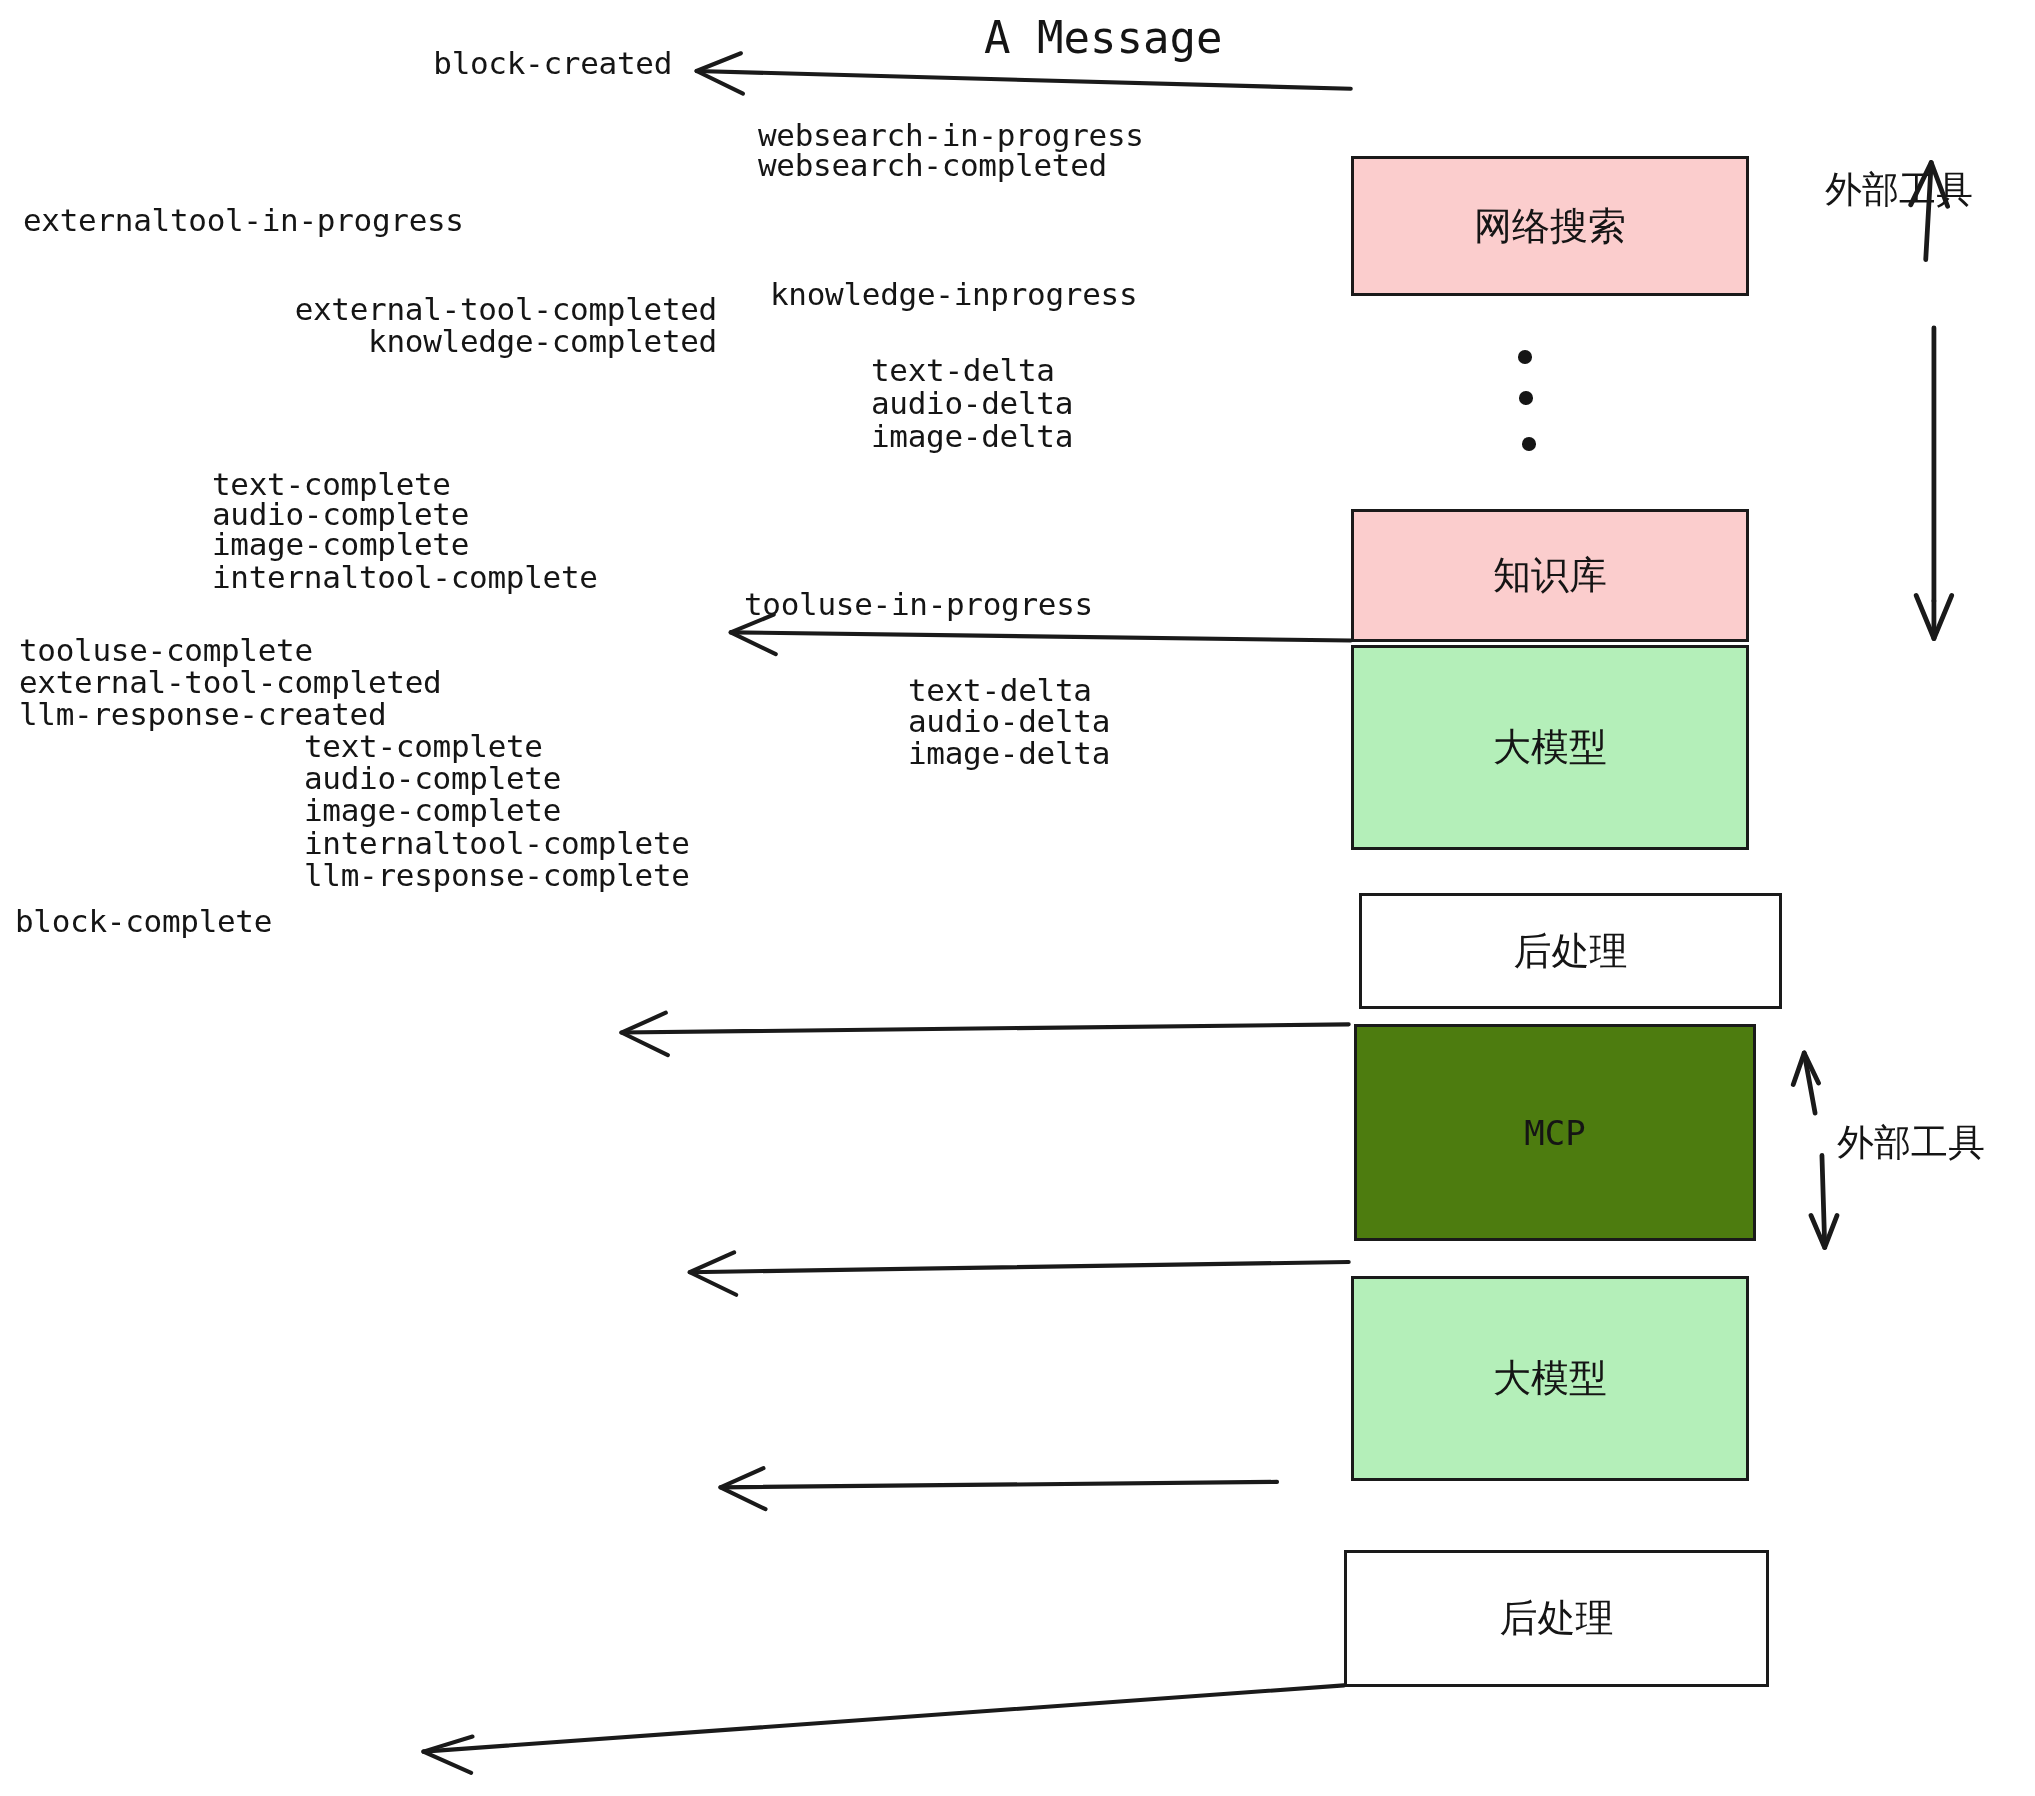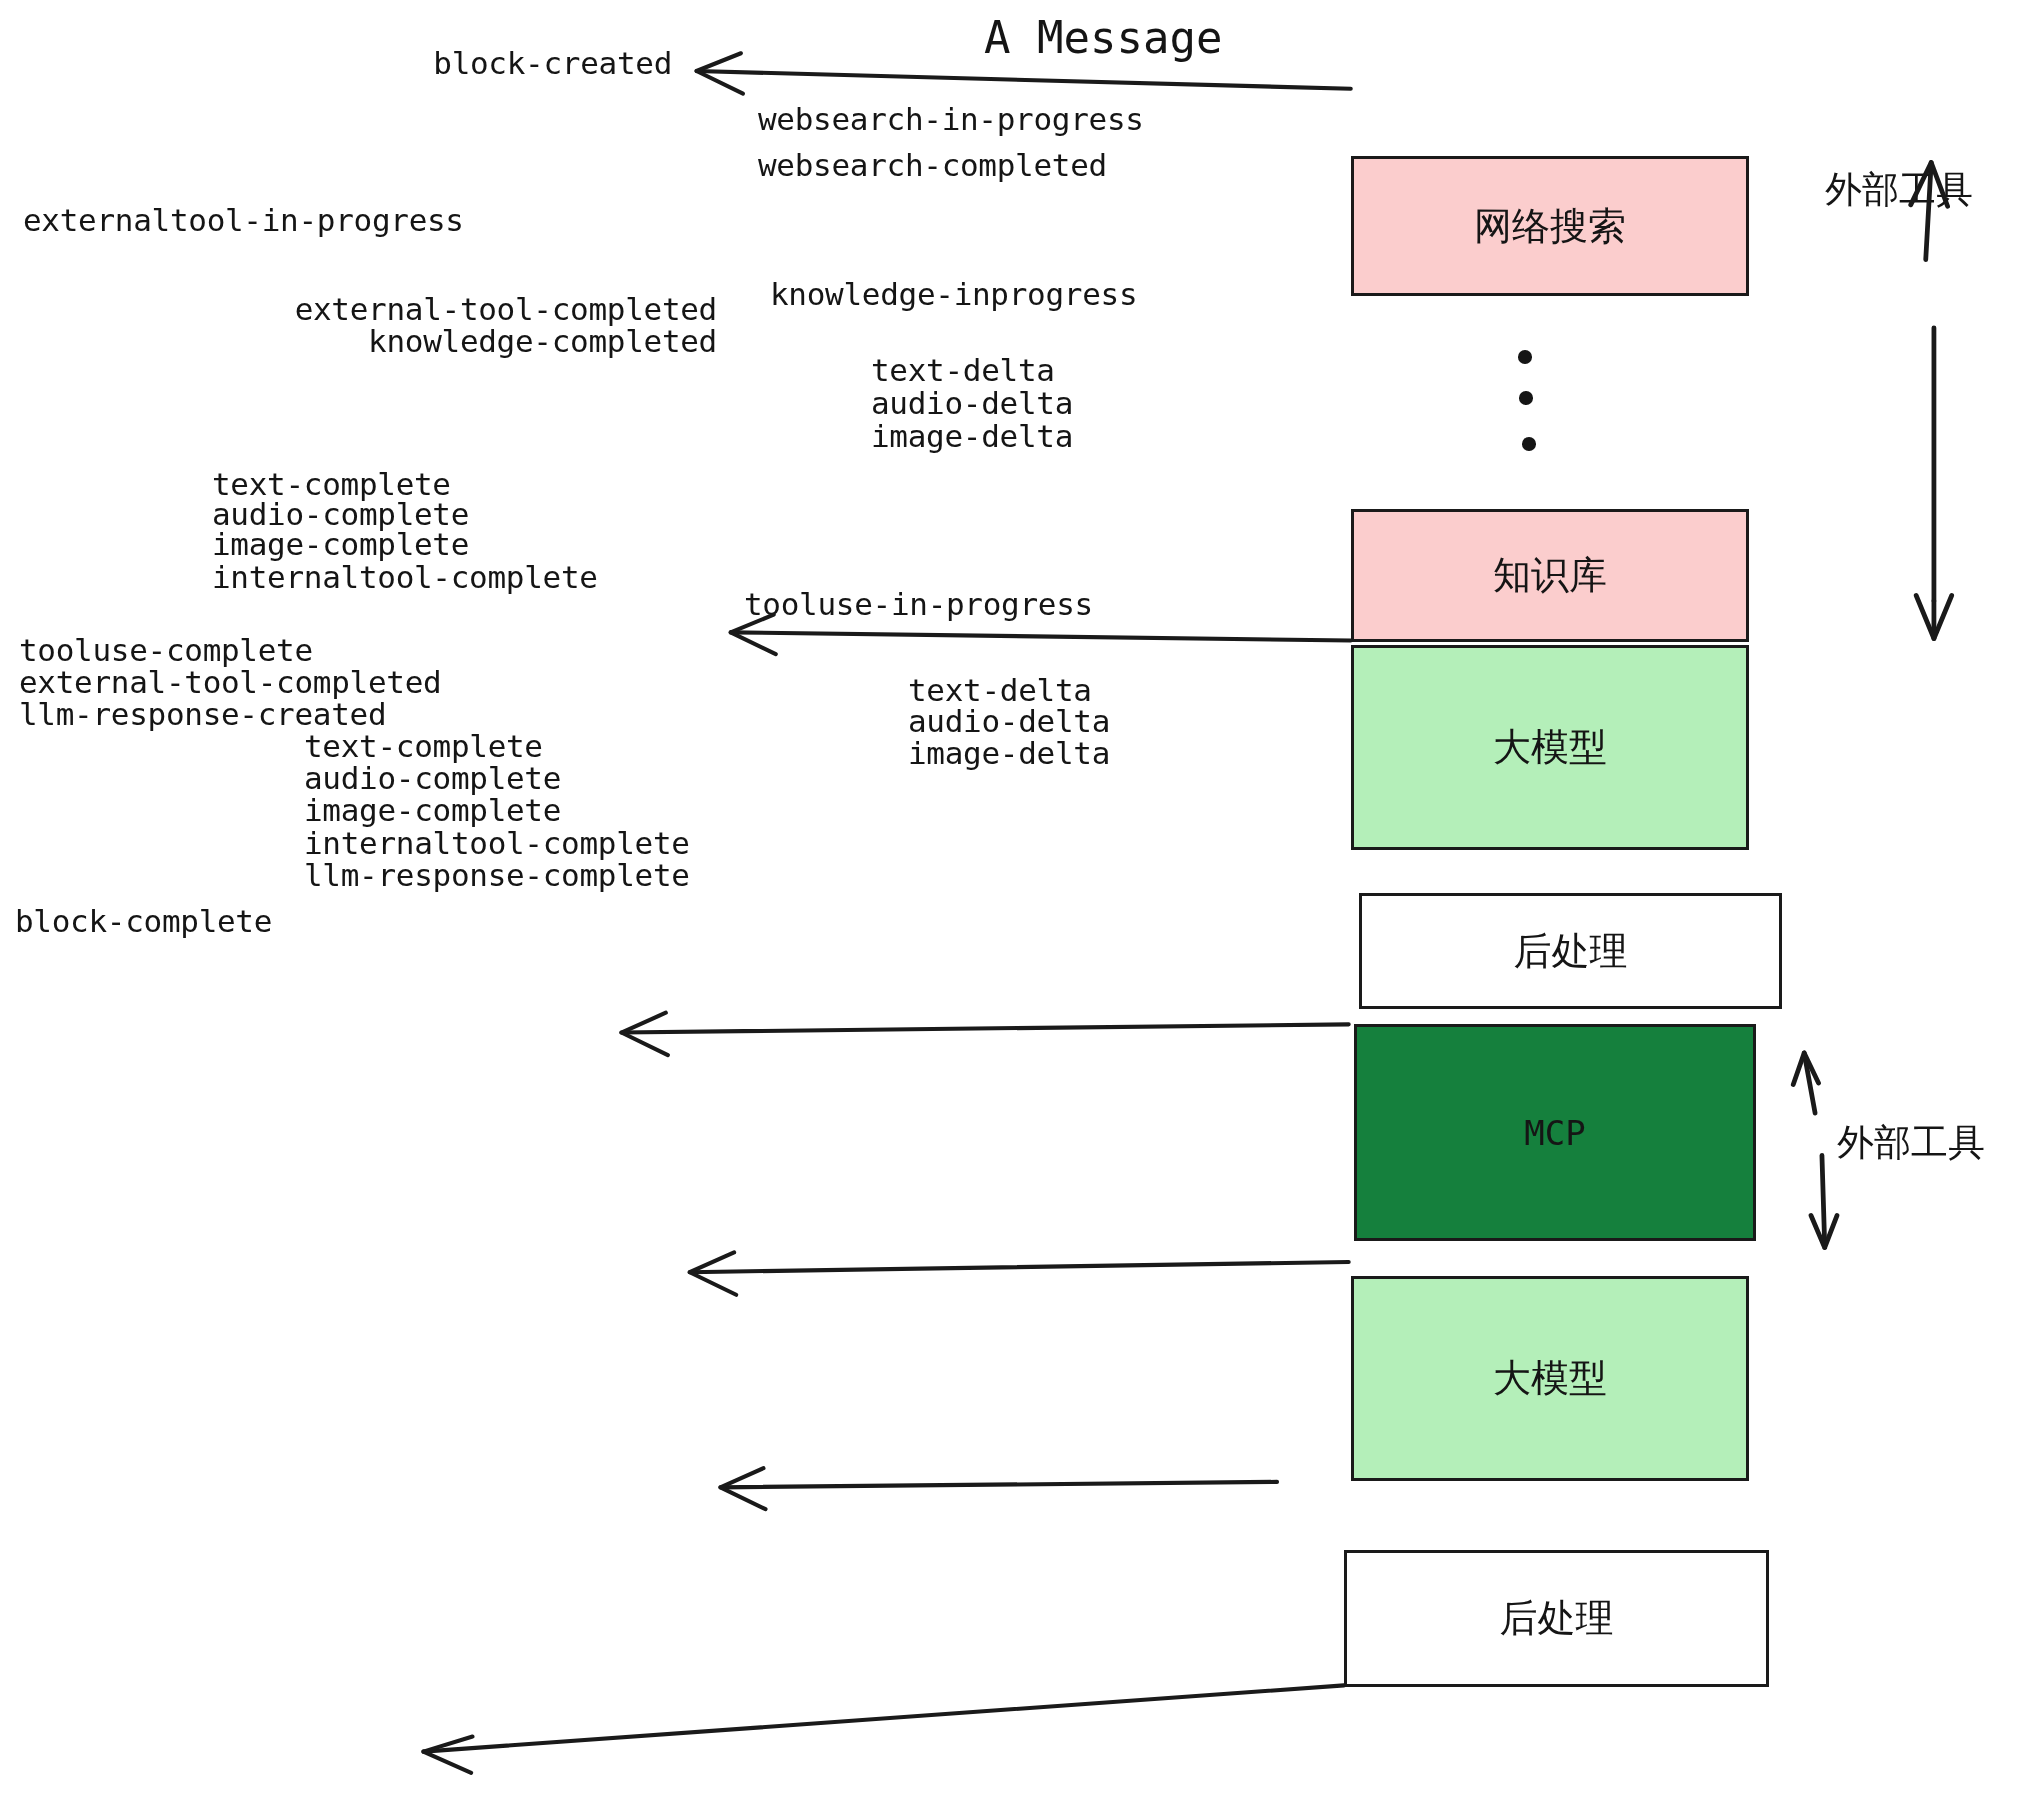--- a/index.html
+++ b/index.html
@@ -69,21 +69,21 @@
 </style>
 </head>
 <body>
 
 <div id="stage">
 
   <div class="title" style="left:984px; top:12.3px;">A Message</div>
 
   <div class="mono r" style="left:126px; top:48px; width:546px;">block-created</div>
 
-  <div class="mono" style="left:758px; top:104px;text-align:right;">websearch-in-progress</div>
+  <div class="mono" style="left:758px; top:120px;text-align:right;">websearch-in-progress</div>
   <div class="mono" style="left:758px; top:150px;">websearch-completed</div>
 
   <div class="mono" style="left:15px; top:205px;margin-left:8px;">externaltool-in-progress</div>
 
   <div class="mono" style="left:770px; top:279px;">knowledge-inprogress</div>
 
   <div class="mono r" style="left:75px; top:294px; width:642px;">external-tool-completed</div>
   <div class="mono r" style="left:75px; top:326px; width:642px;">knowledge-completed</div>
 
   <div class="mono" style="left:871px; top:355px;">text-delta</div>
@@ -122,21 +122,21 @@
   </div>
 
   <div class="box" style="left:1351px; top:645px; width:398px; height:205px; background:#B4EFB9;">
     <span>大模型</span>
   </div>
 
   <div class="box" style="left:1359px; top:893px; width:423px; height:116px; background:#FFFFFF;">
     <span>后处理</span>
   </div>
 
-  <div class="box mcpbox" style="left:1354px; top:1024px; width:402px; height:217px; background:#15803d;">
+  <div class="box mcpbox" style="left:1354px; top:1024px; width:402px; height:217px; background:#4d7c0f;">
     <span>MCP</span>
   </div>
 
   <div class="box" style="left:1351px; top:1276px; width:398px; height:205px; background:#B4EFB9;">
     <span>大模型</span>
   </div>
 
   <div class="box" style="left:1344px; top:1550px; width:425px; height:137px; background:#FFFFFF;">
     <span>后处理</span>
   </div>

